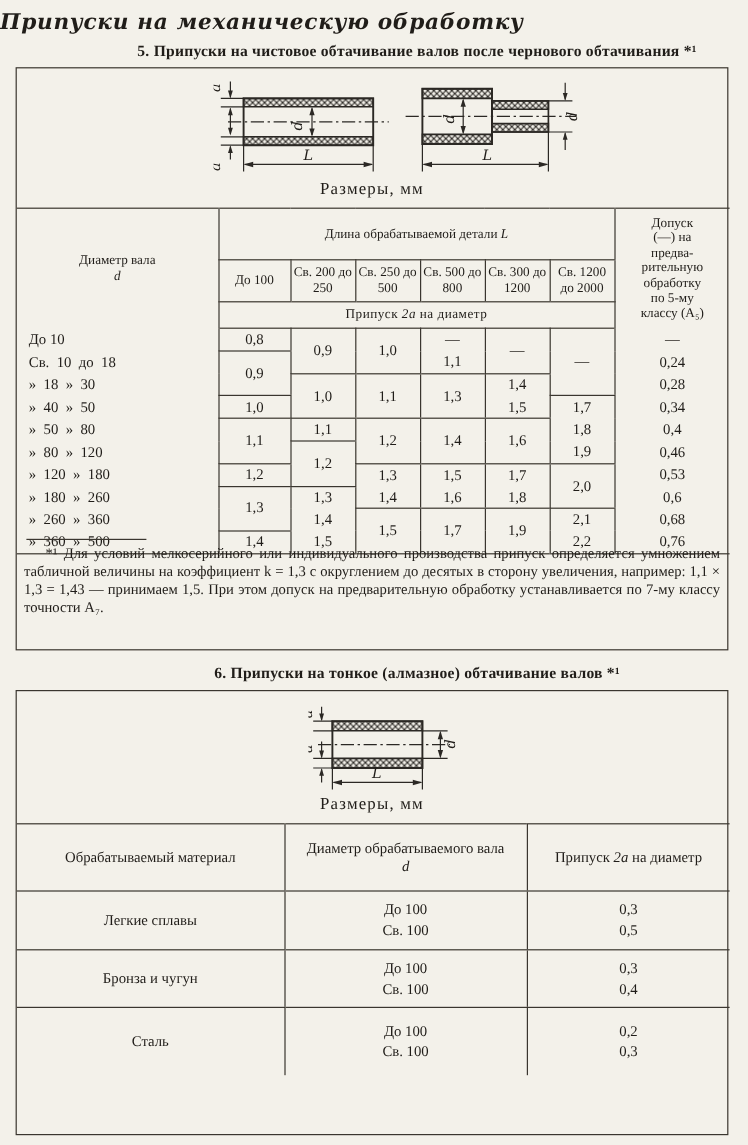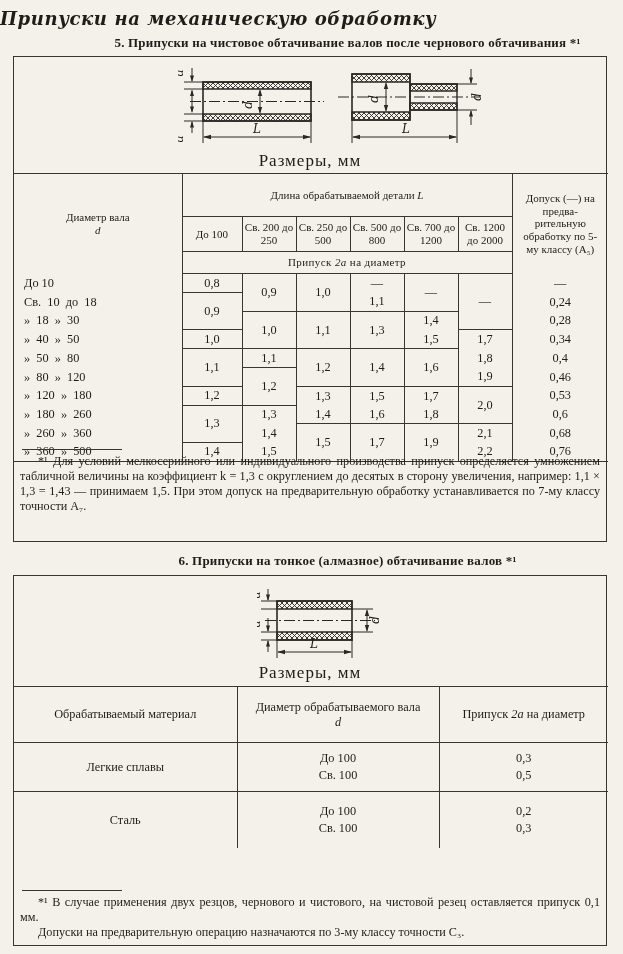--- a/index.html
+++ b/index.html
@@ -19,33 +19,33 @@
     font-weight:700;font-size:13px;letter-spacing:.2px;padding-left:36px;
   }
   .cap5{top:35px;}
   .cap6{top:553px;}
   .box{position:absolute;border:1.6px solid #3a362f;}
   .box5{left:13px;top:56px;width:592px;height:484px;}
   .box6{left:13px;top:575px;width:592px;height:369px;}
   .svgd{position:absolute;}
   .sizes{
     position:absolute;left:0;width:100%;text-align:center;
-    font-size:17px;letter-spacing:1px;
+    font-size:14px;letter-spacing:1px;
   }
   .sizes5{top:94px;}
   .sizes6{top:87px;}
   table{border-collapse:collapse;width:100%;table-layout:fixed;}
   .tbl5{position:absolute;left:0;top:116px;border-top:1.4px solid #3a362f;border-bottom:1.4px solid #3a362f;}
   .tbl5 th,.tbl5 td{padding:0;font-weight:normal;}
   .tbl5 thead th{font-size:11px;line-height:1.15;text-align:center;vertical-align:middle;}
   th.diam{border-right:1.1px solid #3a362f;}
   th.grp{border-bottom:1.1px solid #3a362f;height:42px;font-size:12.5px;}
   th.rng{border-left:1.1px solid #3a362f;border-bottom:1.1px solid #3a362f;height:32px;font-size:11px;padding:1px 2px;}
   th.allow{border-bottom:1.3px solid #3a362f;border-left:1.1px solid #3a362f;border-right:1.1px solid #3a362f;height:21px;font-size:12px;letter-spacing:.4px;}
-  th.tol{border-left:1.1px solid #3a362f;font-size:11.3px;padding:2px 7px;}
+  th.tol{border-left:1.1px solid #3a362f;font-size:11.3px;padding:2px 20px;}
   .tbl5 tbody td{border-left:1.1px solid #3a362f;font-size:12.3px;text-align:center;vertical-align:middle;height:18px;line-height:1;}
   .tbl5 tbody td.lab{border-left:none;text-align:left;padding-left:10px;white-space:pre;font-size:12.3px;}
   .tbl5 tbody td.rb{border-bottom:1.1px solid #3a362f;}
   .it{font-style:italic;}
   .fnote{position:absolute;left:6px;right:6px;font-size:12.2px;}
   .fn5{top:392px;}
   .fn6{top:314px;}
   .fn-rule{width:100px;border-top:1.2px solid #3a362f;margin:0 0 4px 2px;}
   .fnote p{margin:0;text-indent:18px;text-align:justify;line-height:1.24;}
   .tbl6{position:absolute;left:0;top:110px;border-top:1.4px solid #3a362f;}
@@ -163,21 +163,21 @@
           <span>Длина обрабатываемой детали</span>
           <span class="it">L</span>
         </th>
         <th class="tol" rowspan="3">Допуск (—) на предва- рительную обработку по 5-му классу (А₅)</th>
       </tr>
       <tr>
         <th class="rng">До 100</th>
         <th class="rng">Св. 200 до 250</th>
         <th class="rng">Св. 250 до 500</th>
         <th class="rng">Св. 500 до 800</th>
-        <th class="rng">Св. 700 до 1200</th>
+        <th class="rng">Св. 300 до 1200</th>
         <th class="rng">Св. 1200 до 2000</th>
       </tr>
       <tr>
         <th class="allow" colspan="6">
           <span>Припуск</span>
           <span class="it">2а</span>
           <span>на диаметр</span>
         </th>
       </tr>
     </thead>
@@ -343,32 +343,38 @@
         <td>Легкие сплавы</td>
         <td>
           <div>До 100</div>
           <div>Св. 100</div>
         </td>
         <td>
           <div>0,3</div>
           <div>0,5</div>
         </td>
       </tr>
+      <tr class="r2">
+        <td>Бронза и чугун</td>
+        <td>
+          <div>До 100</div>
+          <div>Св. 100</div>
+        </td>
+        <td>
+          <div>0,3</div>
+          <div>0,4</div>
+        </td>
+      </tr>
       <tr class="r3">
         <td>Сталь</td>
         <td>
           <div>До 100</div>
           <div>Св. 100</div>
         </td>
         <td>
           <div>0,2</div>
           <div>0,3</div>
         </td>
       </tr>
     </tbody>
   </table>
 
-  <div class="fnote fn6">
-    <div class="fn-rule"></div>
-    <p>*¹ В случае применения двух резцов, чернового и чистового, на чистовой резец оставляется припуск 0,1 мм.</p>
-    <p>Допуски на предварительную операцию назначаются по 3-му классу точности С₃.</p>
-  </div>
 </div>
 
 </body></html>

